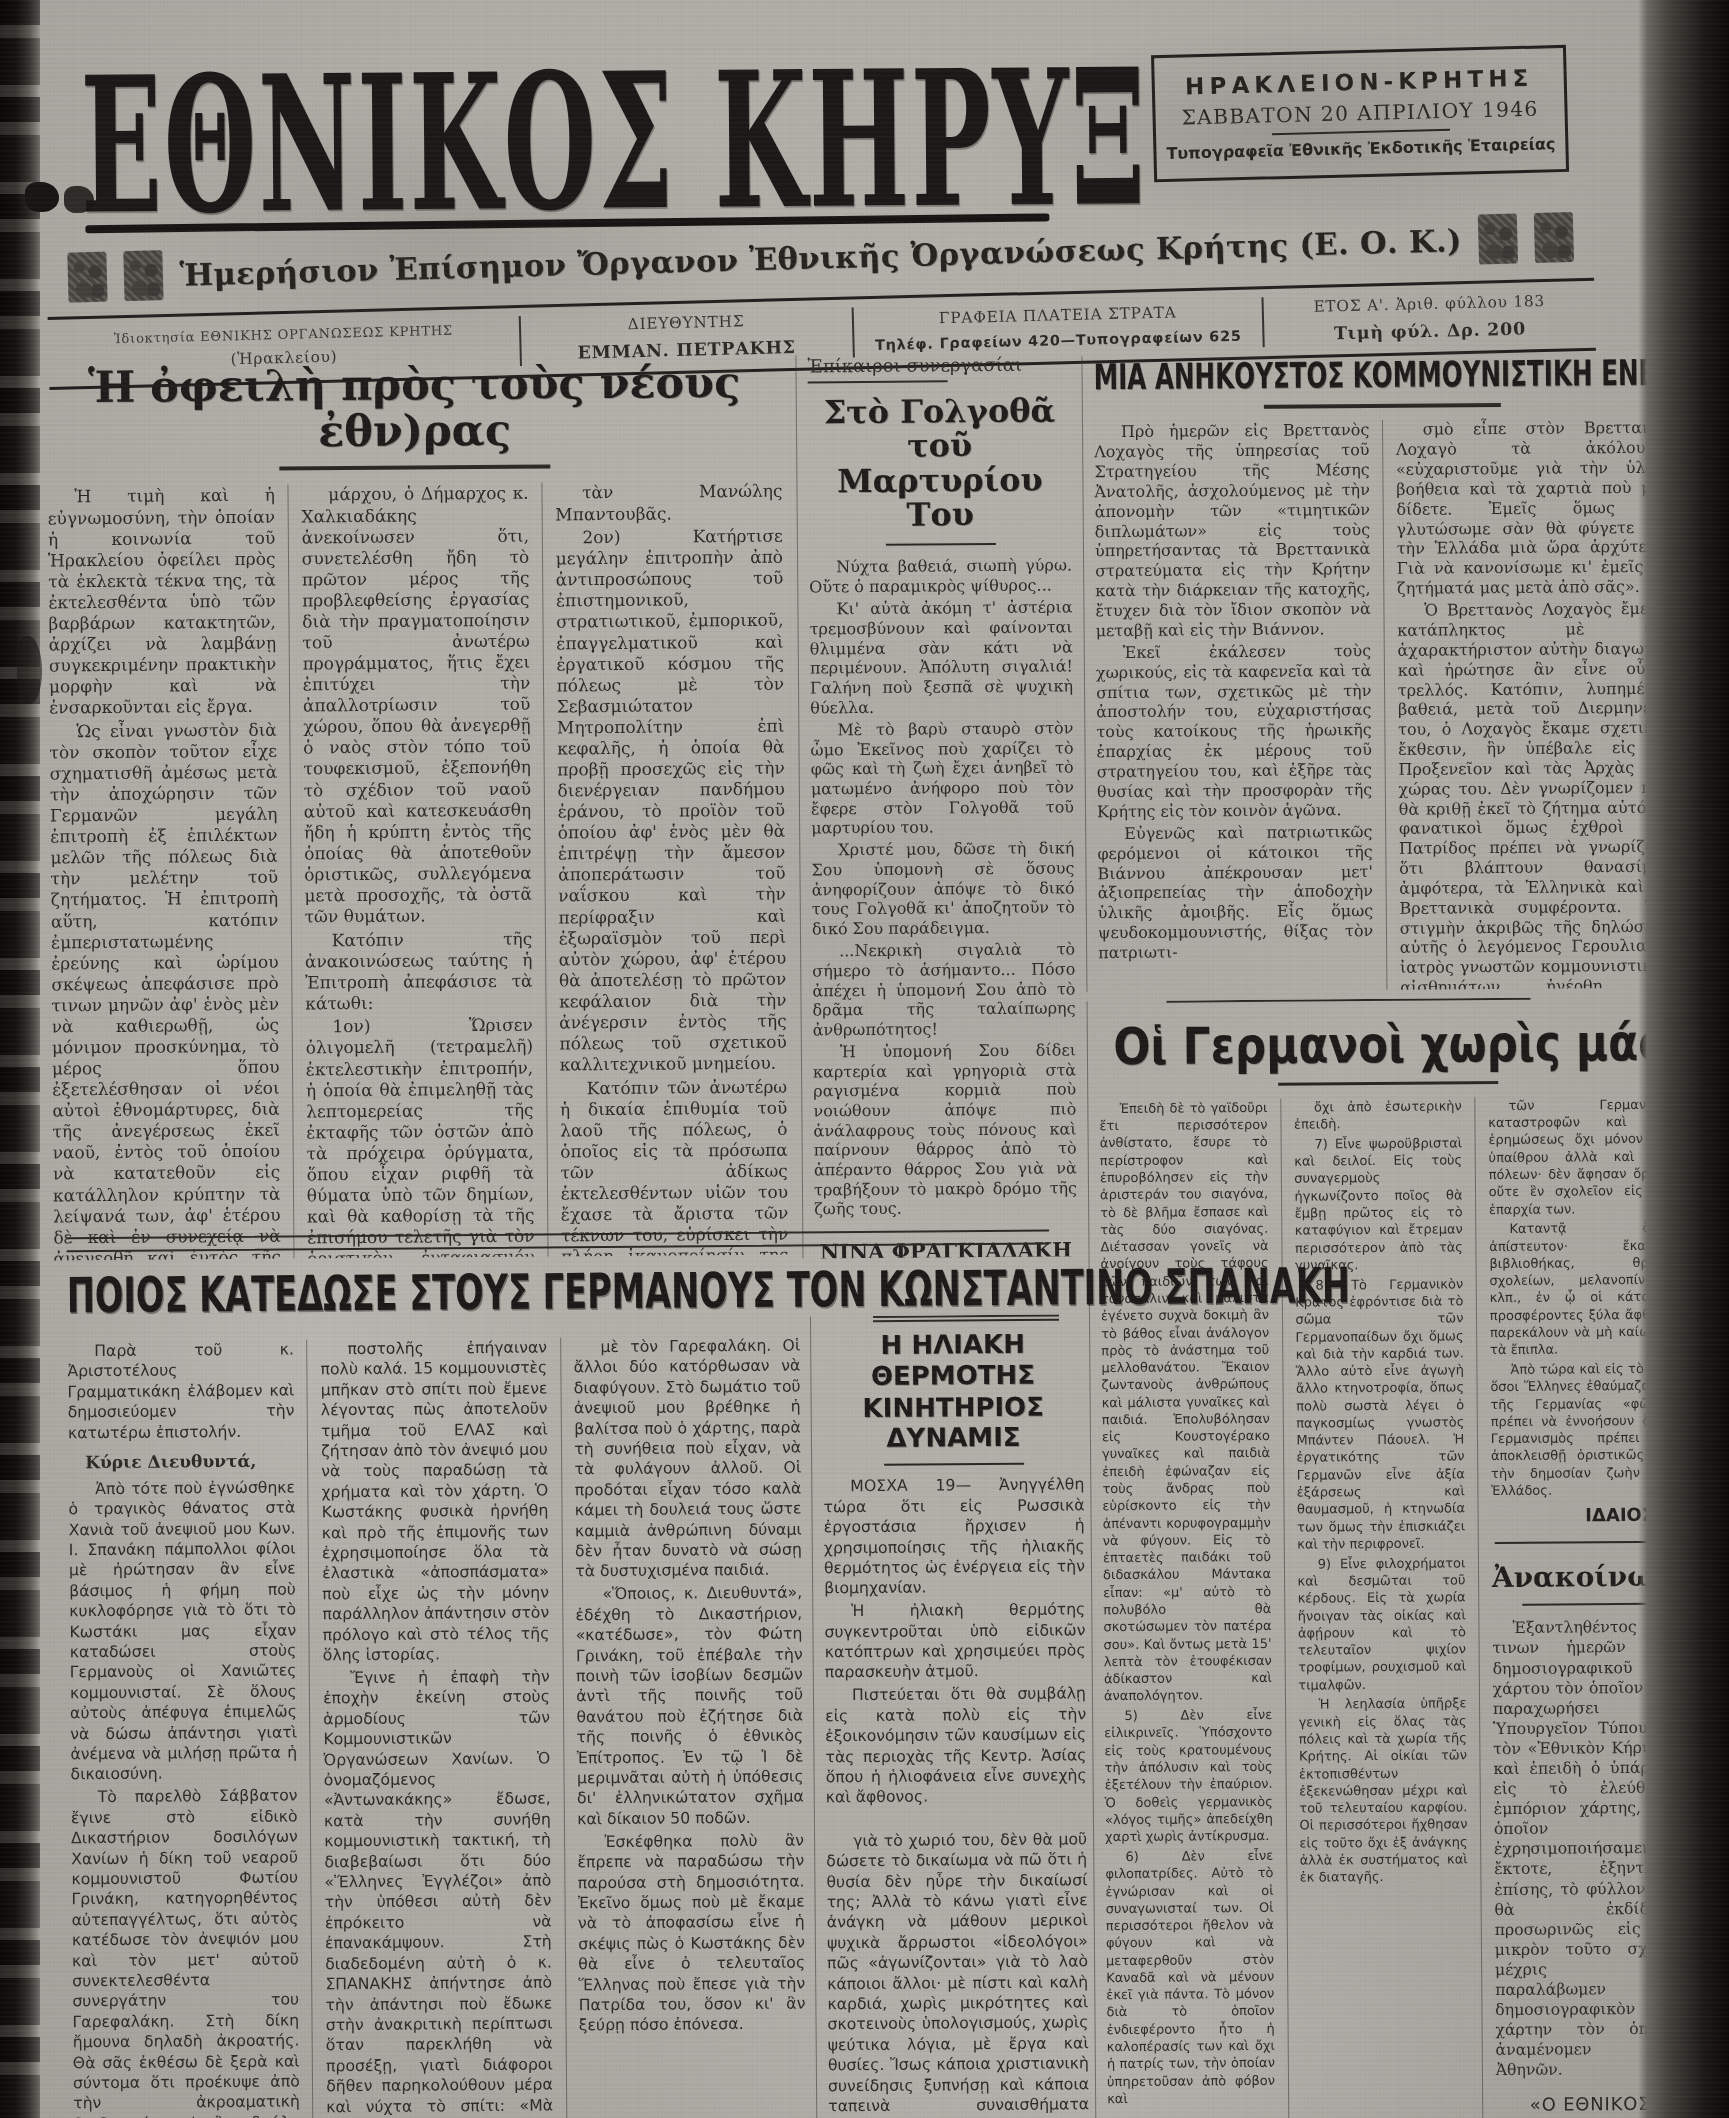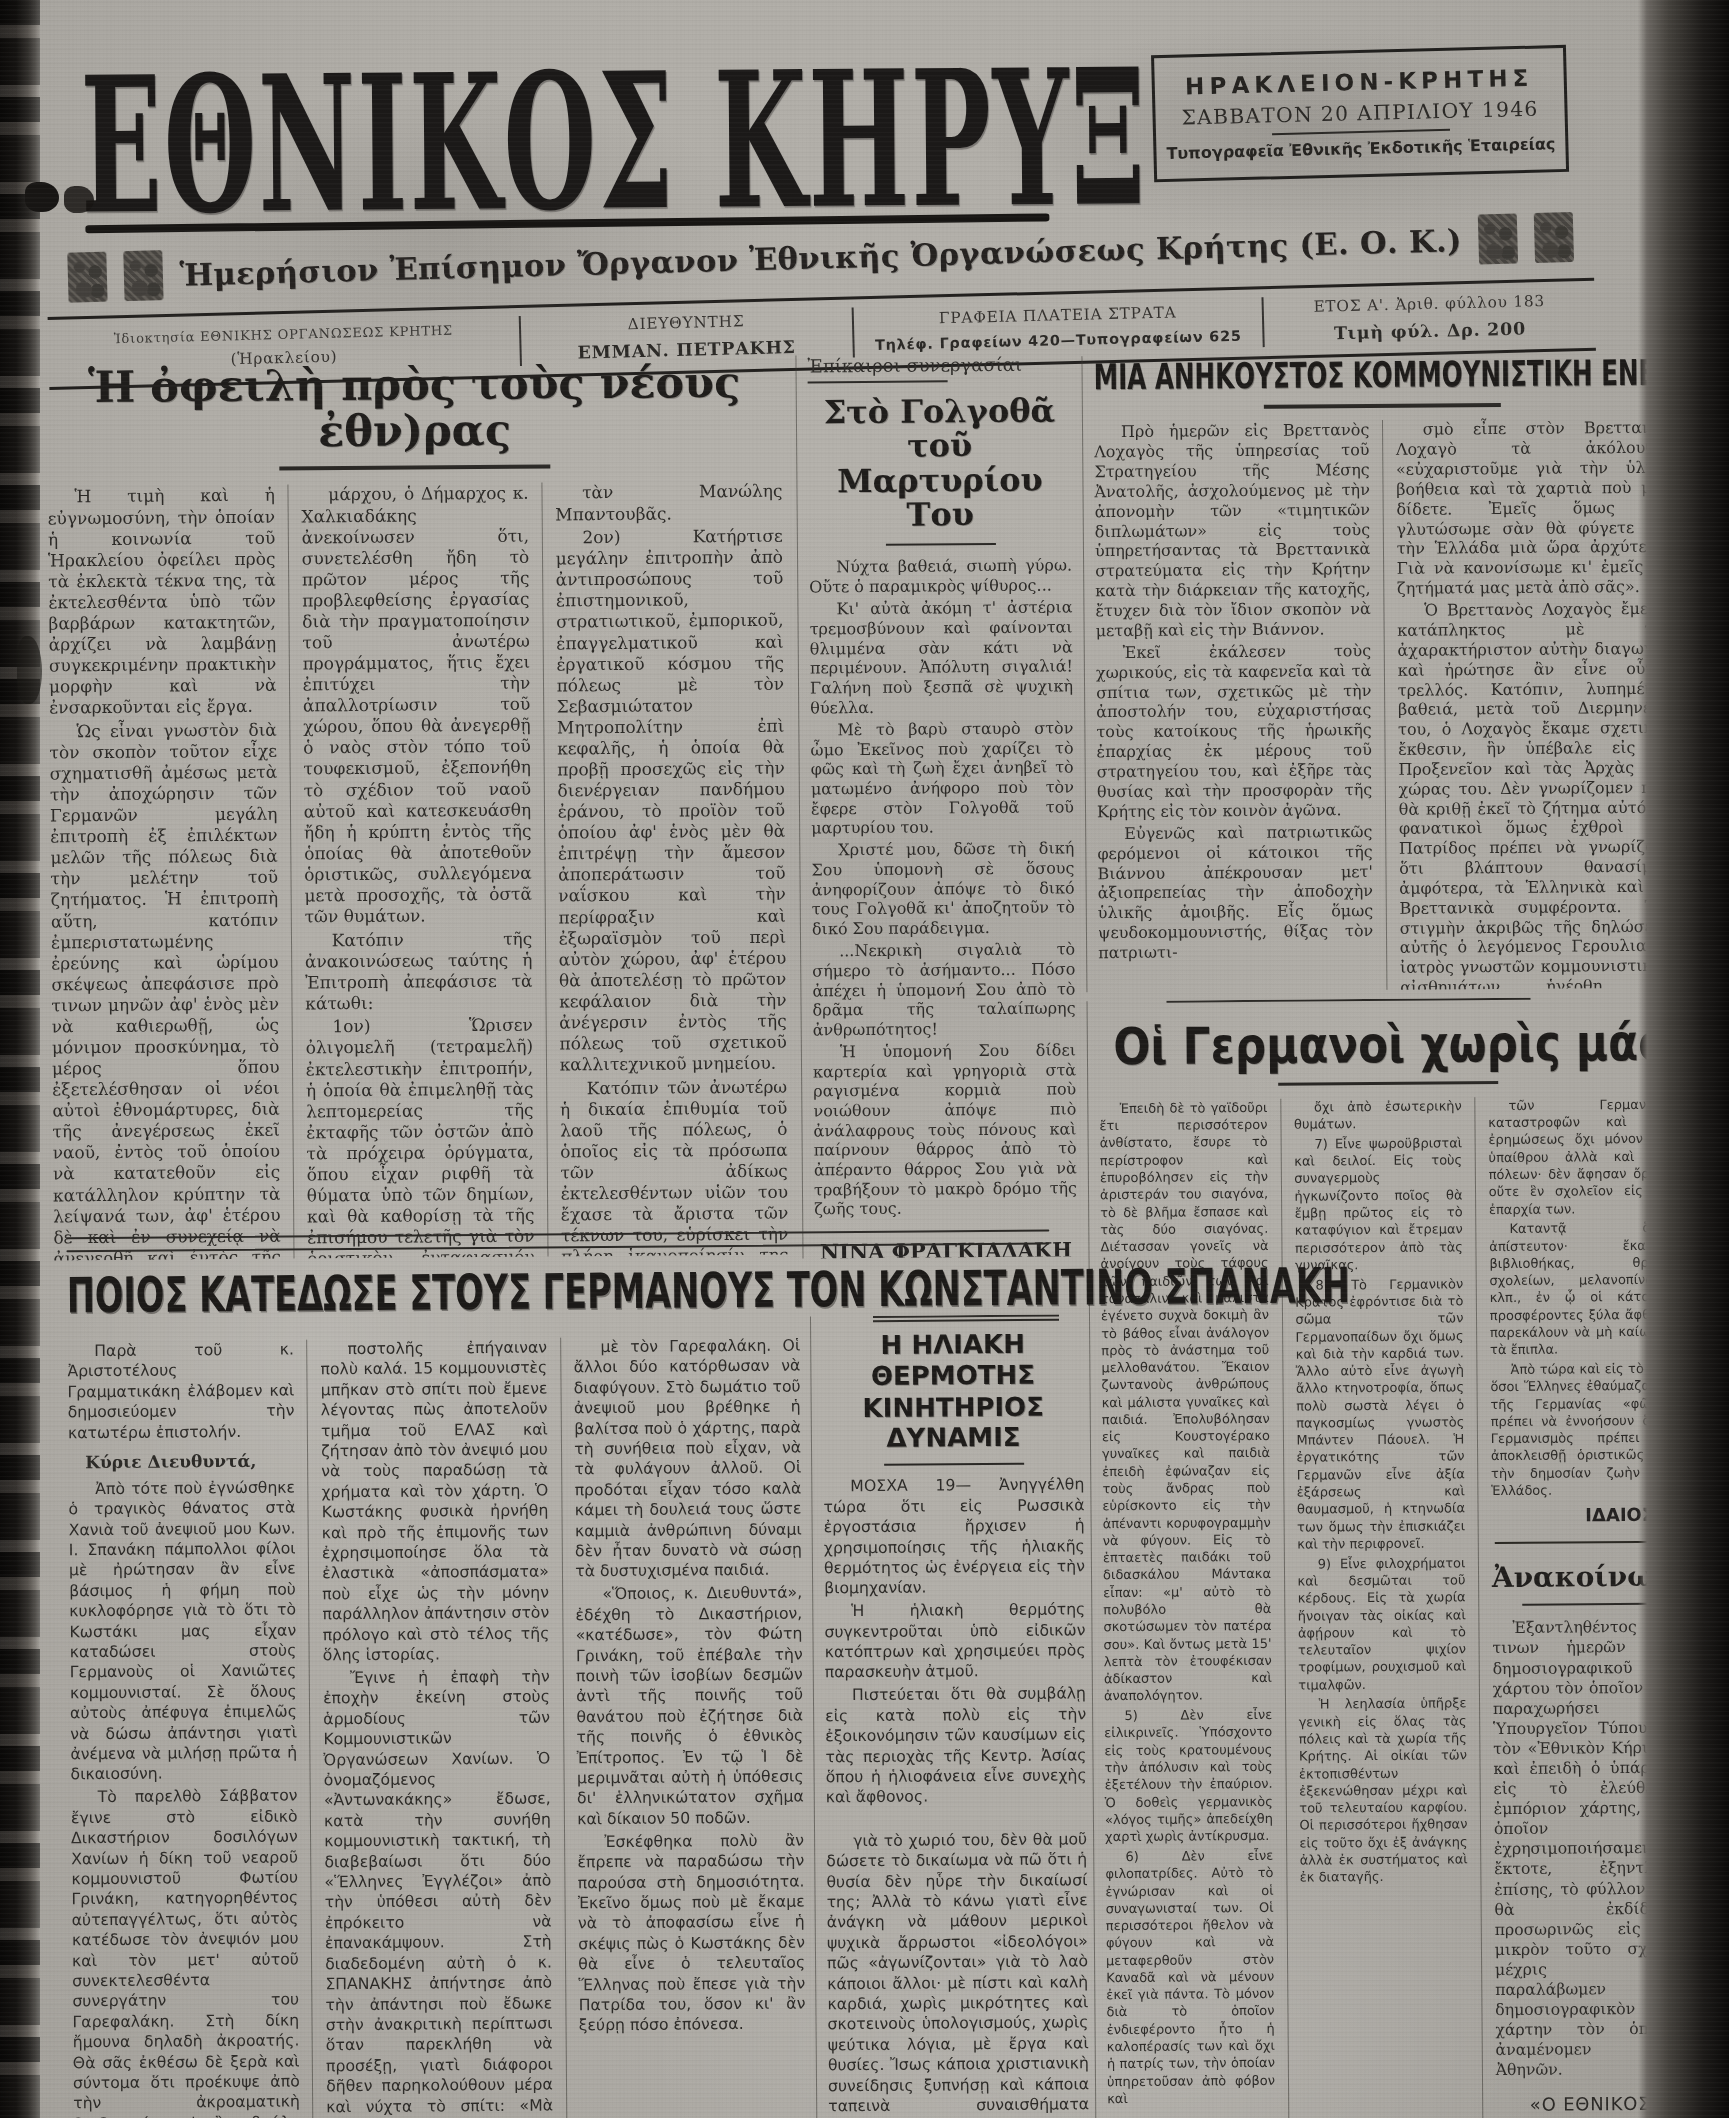--- a/index.html
+++ b/index.html
@@ -237,21 +237,21 @@
     <div class="ger-toprule"></div>
     <div class="ger-head san">Οἱ Γερμανοὶ χωρὶς μάσκα</div>
     <div class="ger-rule rule-c"></div>
     <div class="colwrap ger-cols just san">
       <div class="colm">
           <p class="par">Ἐπειδὴ δὲ τὸ γαϊδοῦρι ἔτι περισσότερον ἀνθίστατο, ἔσυρε τὸ περίστροφον καὶ ἐπυροβόλησεν εἰς τὴν ἀριστεράν του σιαγόνα, τὸ δὲ βλῆμα ἔσπασε καὶ τὰς δύο σιαγόνας. Διέτασσαν γονεῖς νὰ ἀνοίγουν τοὺς τάφους τῶν παιδιῶν των καὶ τἀνάπαλιν καὶ μάλιστα ἐγένετο συχνὰ δοκιμὴ ἂν τὸ βάθος εἶναι ἀνάλογον πρὸς τὸ ἀνάστημα τοῦ μελλοθανάτου. Ἔκαιον ζωντανοὺς ἀνθρώπους καὶ μάλιστα γυναῖκες καὶ παιδιά. Ἐπολυβόλησαν εἰς Κουστογέρακο γυναῖκες καὶ παιδιὰ ἐπειδὴ ἐφώναζαν εἰς τοὺς ἄνδρας ποὺ εὑρίσκοντο εἰς τὴν ἀπέναντι κορυφογραμμὴν νὰ φύγουν. Εἰς τὸ ἑπταετὲς παιδάκι τοῦ διδασκάλου Μάντακα εἶπαν: «μ' αὐτὸ τὸ πολυβόλο θὰ σκοτώσωμεν τὸν πατέρα σου». Καὶ ὄντως μετὰ 15' λεπτὰ τὸν ἐτουφέκισαν ἀδίκαστον καὶ ἀναπολόγητον.</p>
           <p class="par">5) Δὲν εἶνε εἰλικρινεῖς. Ὑπόσχοντο εἰς τοὺς κρατουμένους τὴν ἀπόλυσιν καὶ τοὺς ἐξετέλουν τὴν ἐπαύριον. Ὁ δοθεὶς γερμανικὸς «λόγος τιμῆς» ἀπεδείχθη χαρτὶ χωρὶς ἀντίκρυσμα.</p>
           <p class="par">6) Δὲν εἶνε φιλοπατρίδες. Αὐτὸ τὸ ἐγνώρισαν καὶ οἱ συναγωνισταί των. Οἱ περισσότεροι ἤθελον νὰ φύγουν καὶ νὰ μεταφερθοῦν στὸν Καναδᾶ καὶ νὰ μένουν ἐκεῖ γιὰ πάντα. Τὸ μόνον διὰ τὸ ὁποῖον ἐνδιεφέροντο ἦτο ἡ καλοπέρασίς των καὶ ὄχι ἡ πατρίς των, τὴν ὁποίαν ὑπηρετοῦσαν ἀπὸ φόβον καὶ</p>
         </div>
       <div class="colm">
-          <p class="par">ὄχι ἀπὸ ἐσωτερικὴν θυμάτων.</p>
+          <p class="par">ὄχι ἀπὸ ἐσωτερικὴν ἐπειδὴ.</p>
           <p class="par">7) Εἶνε ψωροϋβρισταὶ καὶ δειλοί. Εἰς τοὺς συναγερμοὺς ἠγκωνίζοντο ποῖος θὰ ἔμβῃ πρῶτος εἰς τὸ καταφύγιον καὶ ἔτρεμαν περισσότερον ἀπὸ τὰς γυναῖκας.</p>
           <p class="par">8) Τὸ Γερμανικὸν Κράτος ἐφρόντισε διὰ τὸ σῶμα τῶν Γερμανοπαίδων ὄχι ὅμως καὶ διὰ τὴν καρδιά των. Ἄλλο αὐτὸ εἶνε ἀγωγὴ ἄλλο κτηνοτροφία, ὅπως πολὺ σωστὰ λέγει ὁ παγκοσμίως γνωστὸς Μπάντεν Πάουελ. Ἡ ἐργατικότης τῶν Γερμανῶν εἶνε ἀξία ἐξάρσεως καὶ θαυμασμοῦ, ἡ κτηνωδία των ὅμως τὴν ἐπισκιάζει καὶ τὴν περιφρονεῖ.</p>
           <p class="par">9) Εἶνε φιλοχρήματοι καὶ δεσμῶται τοῦ κέρδους. Εἰς τὰ χωρία ἤνοιγαν τὰς οἰκίας καὶ ἀφῄρουν καὶ τὸ τελευταῖον ψιχίον τροφίμων, ρουχισμοῦ καὶ τιμαλφῶν.</p>
           <p class="par">Ἡ λεηλασία ὑπῆρξε γενικὴ εἰς ὅλας τὰς πόλεις καὶ τὰ χωρία τῆς Κρήτης. Αἱ οἰκίαι τῶν ἐκτοπισθέντων ἐξεκενώθησαν μέχρι καὶ τοῦ τελευταίου καρφίου. Οἱ περισσότεροι ἤχθησαν εἰς τοῦτο ὄχι ἐξ ἀνάγκης ἀλλὰ ἐκ συστήματος καὶ ἐκ διαταγῆς.</p>
         </div>
       <div class="colm" style="flex:1.12">
         <div>
             <p class="par">τῶν Γερμανικῶν καταστροφῶν καὶ τῆς ἐρημώσεως ὄχι μόνον τῆς ὑπαίθρου ἀλλὰ καὶ τῶν πόλεων· δὲν ἄφησαν ὄρθιον οὔτε ἓν σχολεῖον εἰς τὴν ἐπαρχία των.</p>
             <p class="par">Καταντᾷ ὅμως ἀπίστευτον· ἔκαυσαν βιβλιοθήκας, θρανία σχολείων, μελανοπίνακας κλπ., ἐν ᾧ οἱ κάτοικοι, προσφέροντες ξύλα ἄφθονα, παρεκάλουν νὰ μὴ καίωνται τὰ ἔπιπλα.</p>
             <p class="par">Ἀπὸ τώρα καὶ εἰς τὸ ἑξῆς ὅσοι Ἕλληνες ἐθαύμαζαν τὰ τῆς Γερμανίας «φῶτα», πρέπει νὰ ἐννοήσουν ὅτι ὁ Γερμανισμὸς πρέπει νὰ ἀποκλεισθῇ ὁριστικῶς ἀπὸ τὴν δημοσίαν ζωὴν τῆς Ἑλλάδος.</p>

